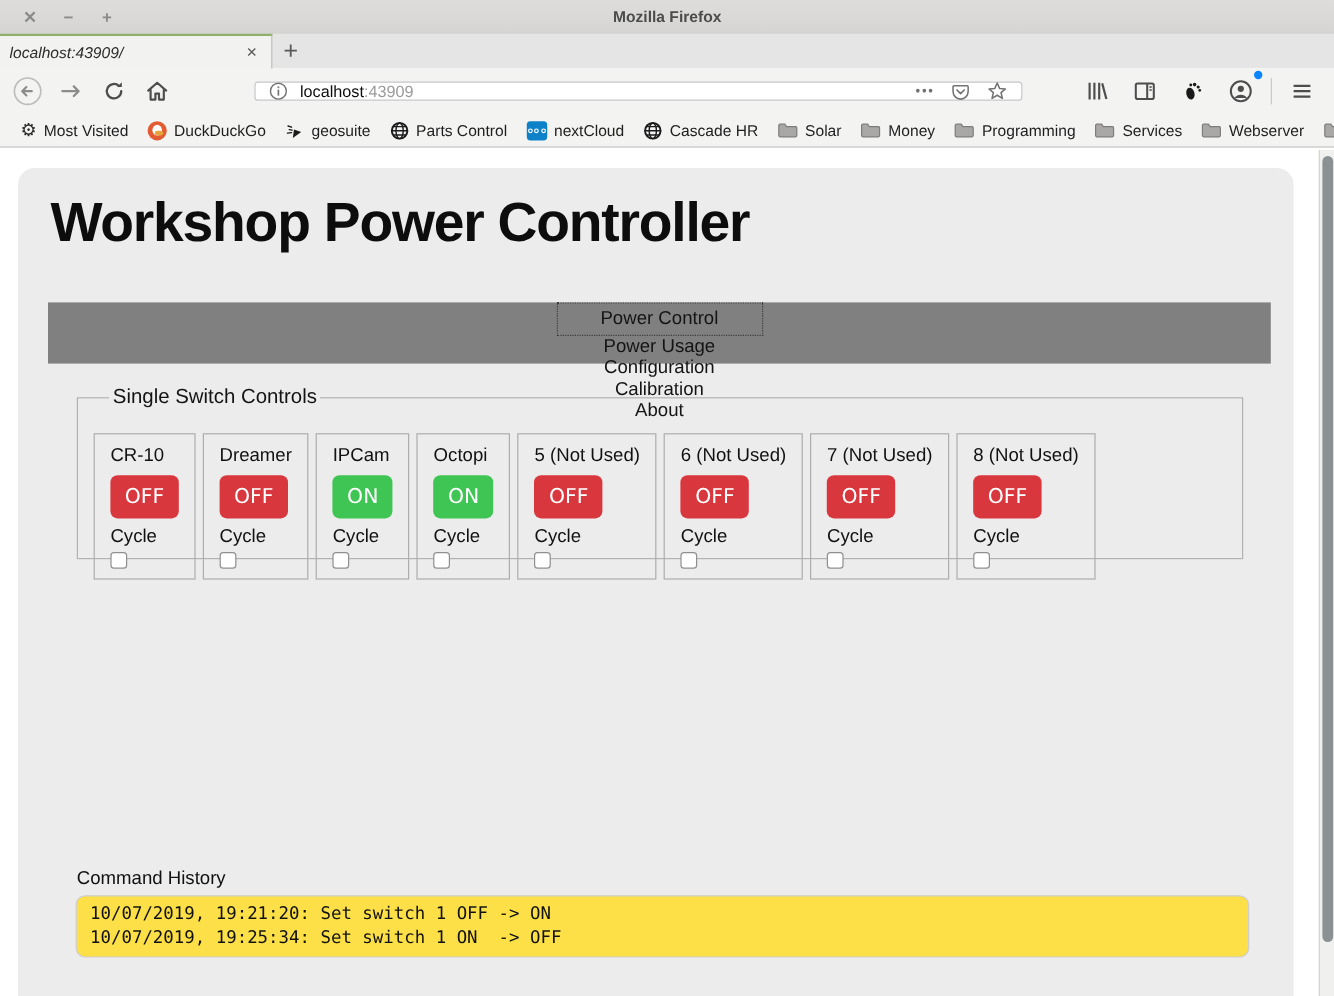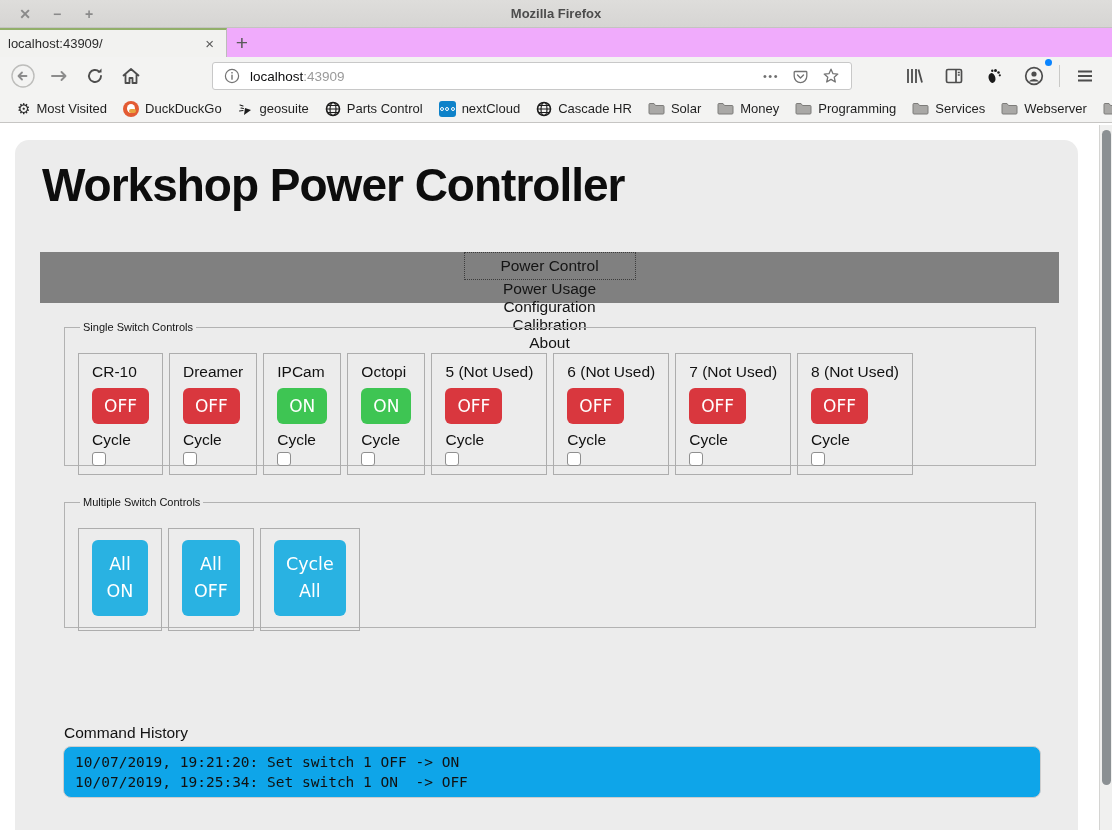--- a/index.html
+++ b/index.html
@@ -5,29 +5,29 @@
   * { margin:0; padding:0; box-sizing:border-box; }
   html,body { width:1112px; height:830px; overflow:hidden; }
   body { font-family:"Liberation Sans", sans-serif; background:#fff; position:relative; }
 
   
   .titlebar { height:28px; background:linear-gradient(#dedddb,#d6d5d3); display:flex; align-items:center; position:relative; border-bottom:1px solid #c4c3c1;}
   .win-controls { display:flex; gap:14px; padding-left:16px; }
   .win-btn { color:#8a8a8a; font-size:14px; font-weight:700; width:18px; text-align:center; cursor:default; line-height:26px;}
   .win-title { position:absolute; left:0; right:0; text-align:center; font-size:13px; font-weight:700; color:#4c4c4c; pointer-events:none;}
 
-  .tabbar { height:29px; background:#f0abfc; display:flex; align-items:stretch; }
+  .tabbar { height:29px; background:#e5e5e5; display:flex; align-items:stretch;font-style:italic; }
   .tab { width:227px; background:#f2f2f0; border-top:2px solid #92af6a; border-right:1px solid #bdbcba; display:flex; align-items:center; padding:0 8px; gap:6px;}
   .tab-title { flex:1; font-size:13px; color:#2c2c2c; white-space:nowrap; overflow:hidden; }
   .tab-close { color:#5a5a5a; font-size:15px; line-height:1; padding:2px 4px; }
   .newtab-btn { width:30px; display:flex; align-items:center; justify-content:center; font-size:21px; font-weight:300; color:#5a5a5a; }
 
   .toolbar { height:38px; background:#f3f3f2; display:flex; align-items:center; padding:0 8px; gap:6px; }
   .nav-icon { display:flex; align-items:center; justify-content:center; width:30px; height:30px; }
-  .urlbar { margin-left:60px; width:640px; height:28px; background:#fff; border:1px solid #c8c8c8; border-radius:3px; display:flex; align-items:center; padding:0 8px; gap:7px;}
+  .urlbar { margin-left:60px; width:640px; height:16px; background:#fff; border:1px solid #c8c8c8; border-radius:3px; display:flex; align-items:center; padding:0 8px; gap:7px;}
   .url-text { flex:1; font-size:13.5px; color:#0c0c0d; }
   .url-text .dim { color:#9a9a9a; }
   .url-action { color:#6f6f6f; display:flex; align-items:center; padding:0 3px;}
   .dots { font-size:11px; letter-spacing:1.5px; color:#6f6f6f; }
   .toolbar-right { margin-left:auto; display:flex; align-items:center; gap:10px; padding-right:4px;}
   .tb-sep { width:1px; height:22px; background:#c9c9c7; }
   .account-wrap { position:relative; }
   .blue-dot { position:absolute; top:-2px; right:-3px; width:7px; height:7px; border-radius:50%; background:#0a84ff; }
 
   .bookmarks { height:28px; background:#f3f3f2; border-bottom:1px solid #c6c5c3; display:flex; align-items:center; padding:0 10px; gap:2px; }
@@ -46,38 +46,38 @@
 
   .panel { position:absolute; top:15px; left:15px; width:1063px; height:900px; background:#ececec; border-radius:14px; }
 
   .page-title { position:absolute; top:18px; left:27px; font-size:46px; font-weight:700; color:#0d0d0d; letter-spacing:-1px; }
 
   .navtabs { position:absolute; top:112px; left:25px; width:1019px; height:51px; background:#808080; display:flex; align-items:center;flex-direction:column; }
   .navtab { flex:1; text-align:center; font-size:15.5px; color:#141414; }
   .focus-ring { display:inline-block; width:172px; padding:4px 0; border:1px dotted #3c3c3c; }
 
   fieldset { position:absolute; left:49px; width:972px; border:1px solid #b2b2b2; padding:4px 12px 10px 13px; }
-  legend { font-size:11px; color:#141414; padding:0 3px; margin-left:2px; }
+  legend { font-size:17px; color:#141414; padding:0 3px; margin-left:13px; }
   .fs-single { top:181px; height:145px; }
   .fs-multi  { top:356px; height:132px; }
   .cards { display:flex; gap:6px; margin-top:16px; }
 
   .switch-card { border:1px solid #adadad; padding:9px 13px 8px 13px; height:122px; }
   .switch-name { font-size:15.5px; color:#111; margin-bottom:7px; white-space:nowrap; }
   .switch-btn { display:inline-block; border:none; border-radius:6px; padding:8px 12px; font-size:17px; color:#fff; font-family:"DejaVu Sans", sans-serif; margin-bottom:7px; cursor:pointer;}
   .switch-btn[data-state="OFF"] { background:var(--off); }
   .switch-btn[data-state="ON"]  { background:var(--on); }
   .cycle-label { font-size:15.5px; color:#111; margin-bottom:3px; }
   .checkbox { width:14px; height:14px; background:#fff; border:1px solid #8f8f8f; border-radius:3px; }
 
   .multi-card { border:1px solid #adadad; padding:11px 13px; height:103px; }
   .multi-btn { display:block; width:min-content; min-width:56px; border:none; border-radius:6px; background:var(--multi); color:#fff; font-size:17.5px; font-family:"DejaVu Sans", sans-serif; line-height:1.55; padding:11px 12px; text-align:center; cursor:pointer;}
 
   .history-title { position:absolute; top:584px; left:49px; font-size:15.5px; color:#111; }
-  .history-box { position:absolute; top:606px; left:48px; width:978px; height:52px; background:#0ea5e9; border:1px solid #cdcdcd; border-radius:8px; padding:5px 11px; }
+  .history-box { position:absolute; top:606px; left:48px; width:978px; height:52px; background:#fde047; border:1px solid #cdcdcd; border-radius:8px; padding:5px 11px; }
   .history-line { font-family:"DejaVu Sans Mono", monospace; font-size:14.5px; color:#111; line-height:20px; white-space:pre; }
 
   svg { display:block; }
 </style>
 </head>
 <body>
 
 <div class="titlebar">
   <div class="win-controls">
     <span class="win-btn">✕</span>
@@ -324,34 +324,20 @@
         </div>
         <div class="switch-card">
           <div class="switch-name">8 (Not Used)</div>
           <button class="switch-btn" data-state="OFF">OFF</button>
           <div class="cycle-label">Cycle</div>
           <div class="checkbox"></div>
         </div>
       </div>
     </fieldset>
 
-    <fieldset class="fs-multi">
-      <legend>Multiple Switch Controls</legend>
-      <div class="cards">
-        <div class="multi-card">
-          <button class="multi-btn">All ON</button>
-        </div>
-        <div class="multi-card">
-          <button class="multi-btn">All OFF</button>
-        </div>
-        <div class="multi-card">
-          <button class="multi-btn">Cycle All</button>
-        </div>
-      </div>
-    </fieldset>
 
     <div class="history-title">Command History</div>
     <div class="history-box">
       <div class="history-line">10/07/2019, 19:21:20: Set switch 1 OFF -&gt; ON</div>
       <div class="history-line">10/07/2019, 19:25:34: Set switch 1 ON  -&gt; OFF</div>
     </div>
 
   </div>
 
   <div class="scrollbar">

